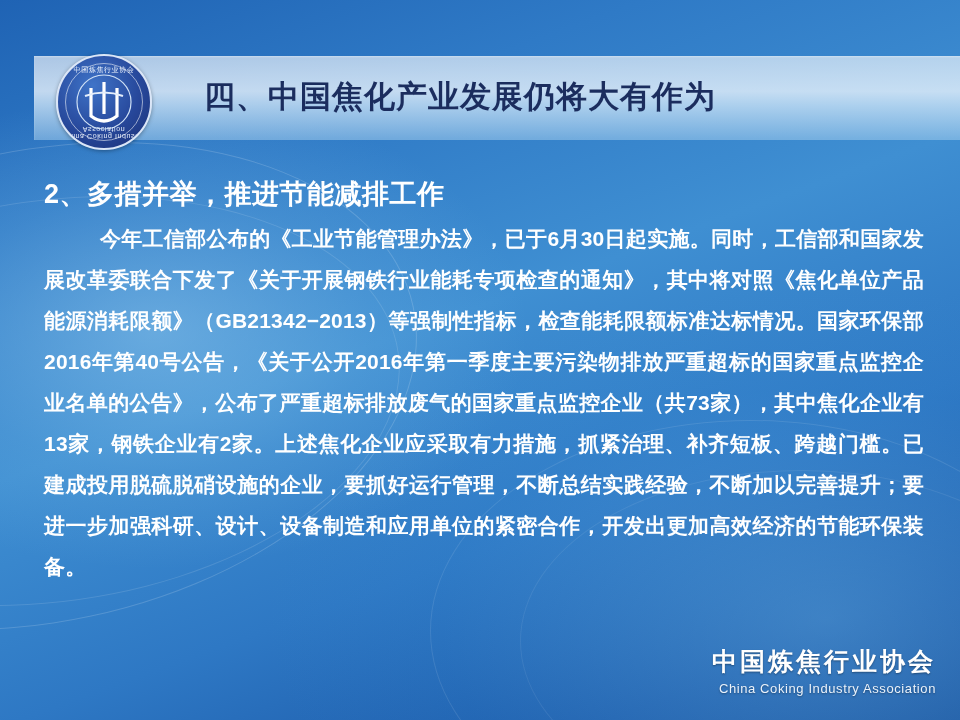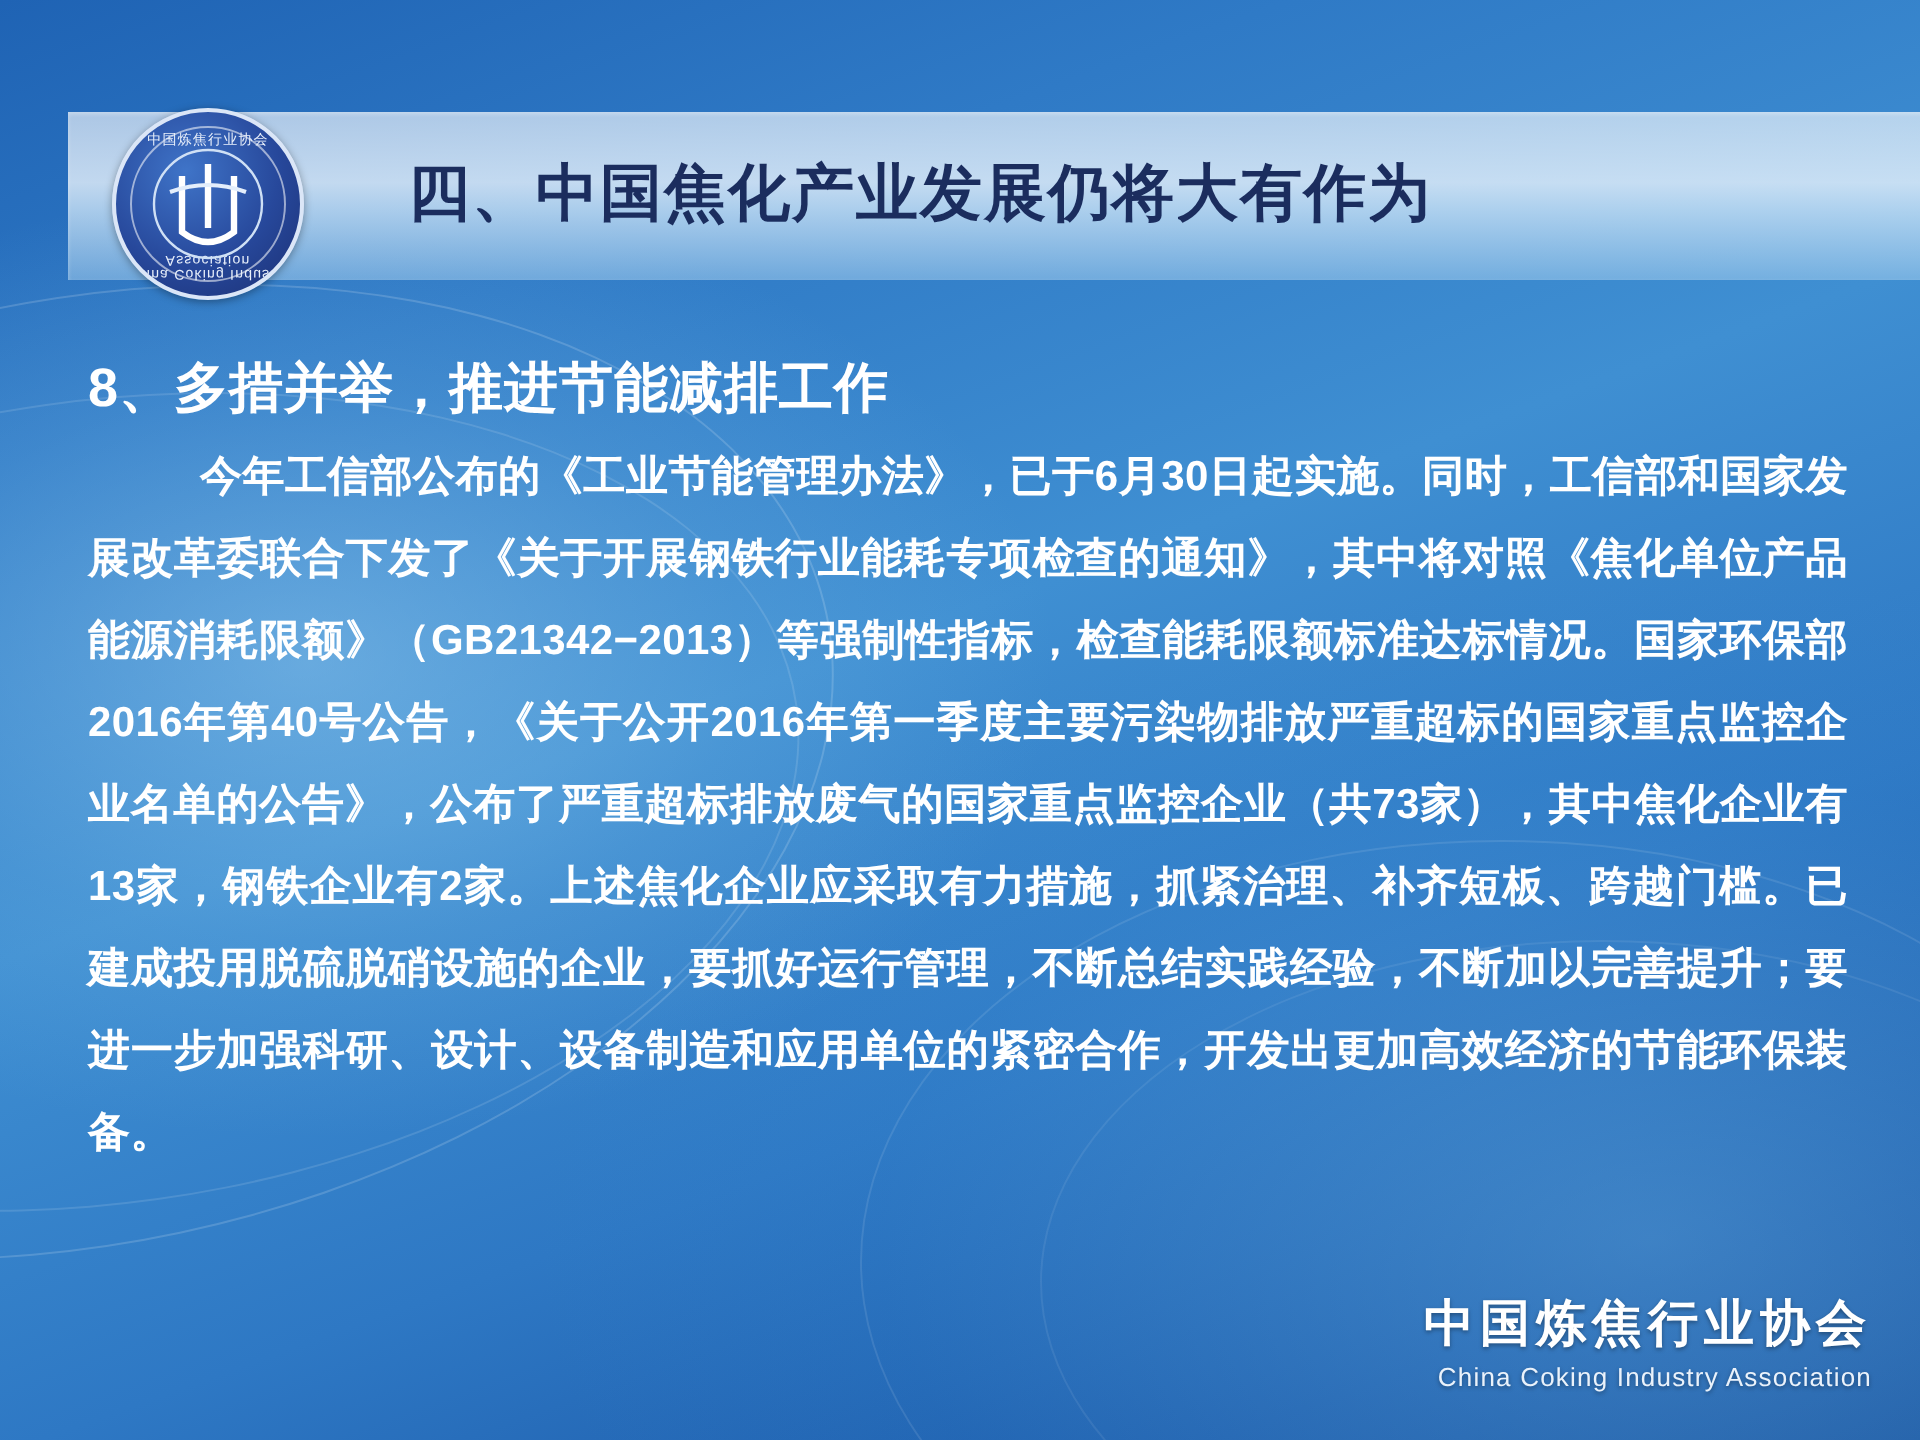--- a/index.html
+++ b/index.html
@@ -167,21 +167,21 @@
     <div class="txt-bot">China Coking Industry Association</div>
     <svg class="glyph" viewBox="0 0 92 92">
       <circle cx="46" cy="46" r="27" fill="none" stroke="#cfe0f5" stroke-width="1.2"></circle>
       <path d="M33 32 L33 60 Q46 70 59 60 L59 32" fill="none" stroke="#ffffff" stroke-width="3.2"></path>
       <path d="M46 26 L46 58" stroke="#ffffff" stroke-width="3.2"></path>
       <path d="M27 40 Q46 33 65 40" fill="none" stroke="#e4eefb" stroke-width="2"></path>
     </svg>
   </div>
 
   <div class="content">
-    <div class="line1">8、多措并举，推进节能减排工作</div>
+    <div class="line1">2、多措并举，推进节能减排工作</div>
     <div class="para">今年工信部公布的《工业节能管理办法》，已于6月30日起实施。同时，工信部和国家发展改革委联合下发了《关于开展钢铁行业能耗专项检查的通知》，其中将对照《焦化单位产品能源消耗限额》（GB21342−2013）等强制性指标，检查能耗限额标准达标情况。国家环保部2016年第40号公告，《关于公开2016年第一季度主要污染物排放严重超标的国家重点监控企业名单的公告》，公布了严重超标排放废气的国家重点监控企业（共73家），其中焦化企业有13家，钢铁企业有2家。上述焦化企业应采取有力措施，抓紧治理、补齐短板、跨越门槛。已建成投用脱硫脱硝设施的企业，要抓好运行管理，不断总结实践经验，不断加以完善提升；要进一步加强科研、设计、设备制造和应用单位的紧密合作，开发出更加高效经济的节能环保装备。</div>
   </div>
 
   <div class="footer">
     <div class="cn">中国炼焦行业协会</div>
     <div class="en">China Coking Industry Association</div>
   </div>
 
 </div>
 

